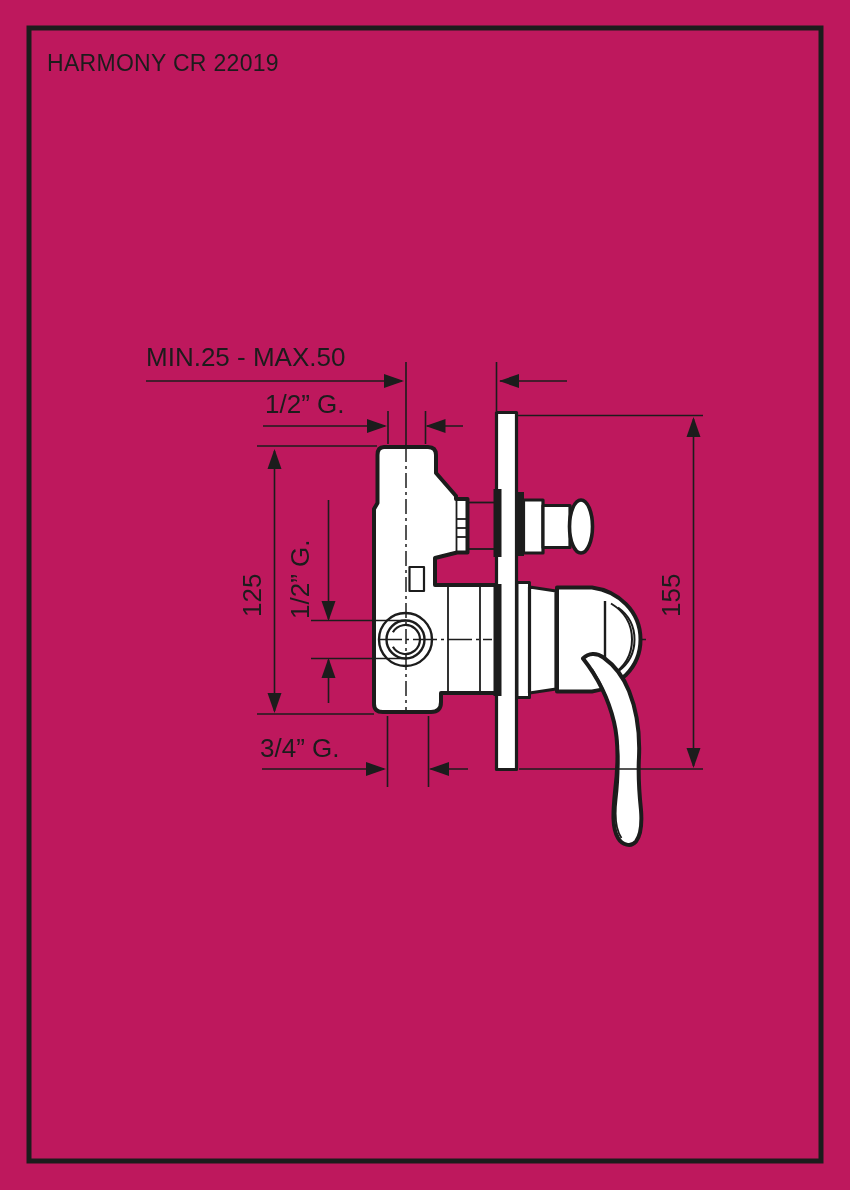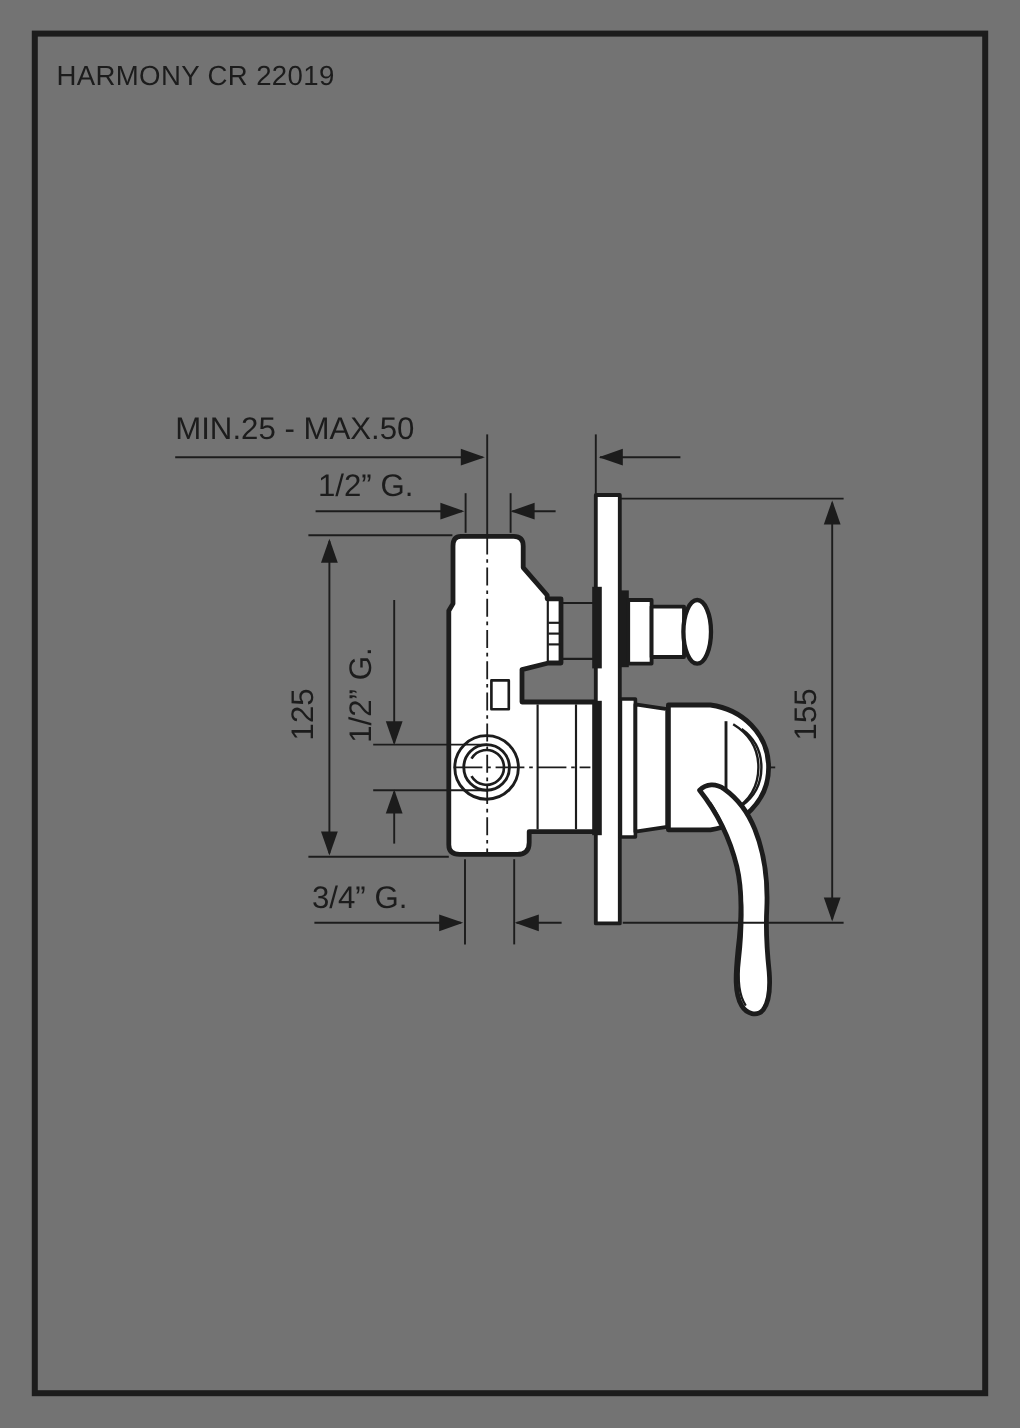--- a/index.html
+++ b/index.html
@@ -1,19 +1,19 @@
 <!DOCTYPE html>
 <html><head>
 <meta charset="utf-8">
 <style>
   html,body{margin:0;padding:0;background:#e8e8e8;}
   .page{
     position:relative;
     width:850px;height:1190px;
-    background:#737373;
+    background:#be185d;
     font-family:"Liberation Sans","DejaVu Sans",sans-serif;
     margin:0 auto;
     overflow:hidden;
   }
   svg{display:block;}
   text{fill:#1c1c1c;}
   .t-title{font-size:23px;letter-spacing:0.3px;}
   .t-dim{font-size:26px;}
   .t-dim-r{font-size:26px;}
 </style>

